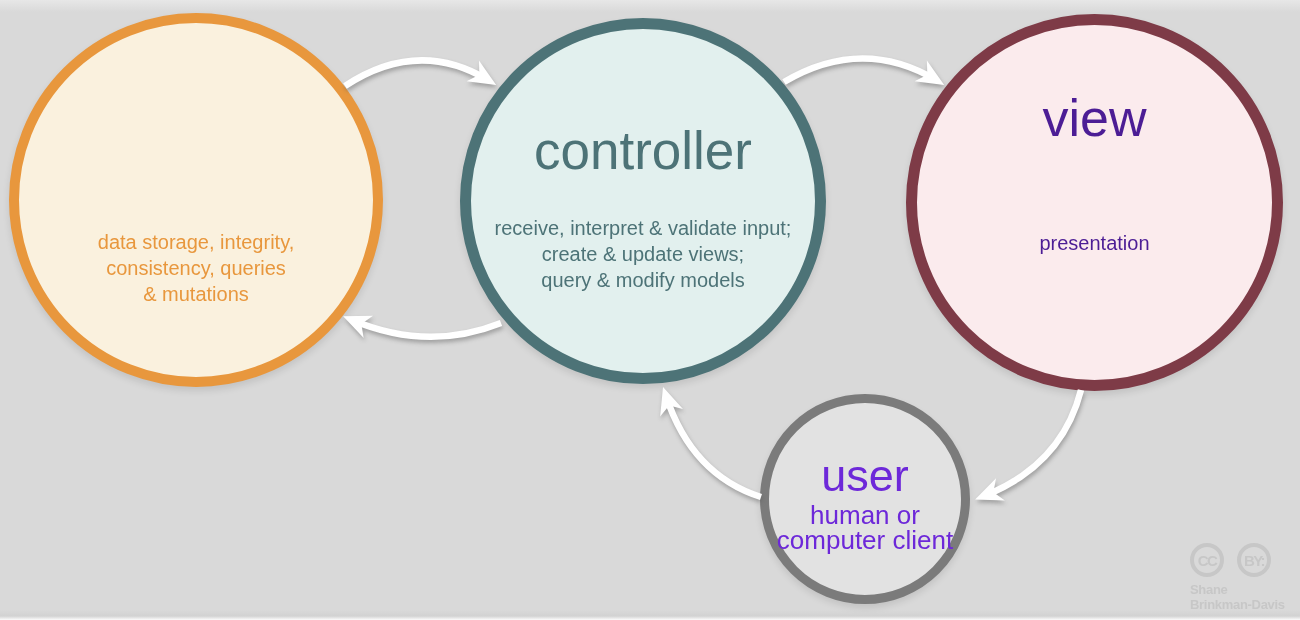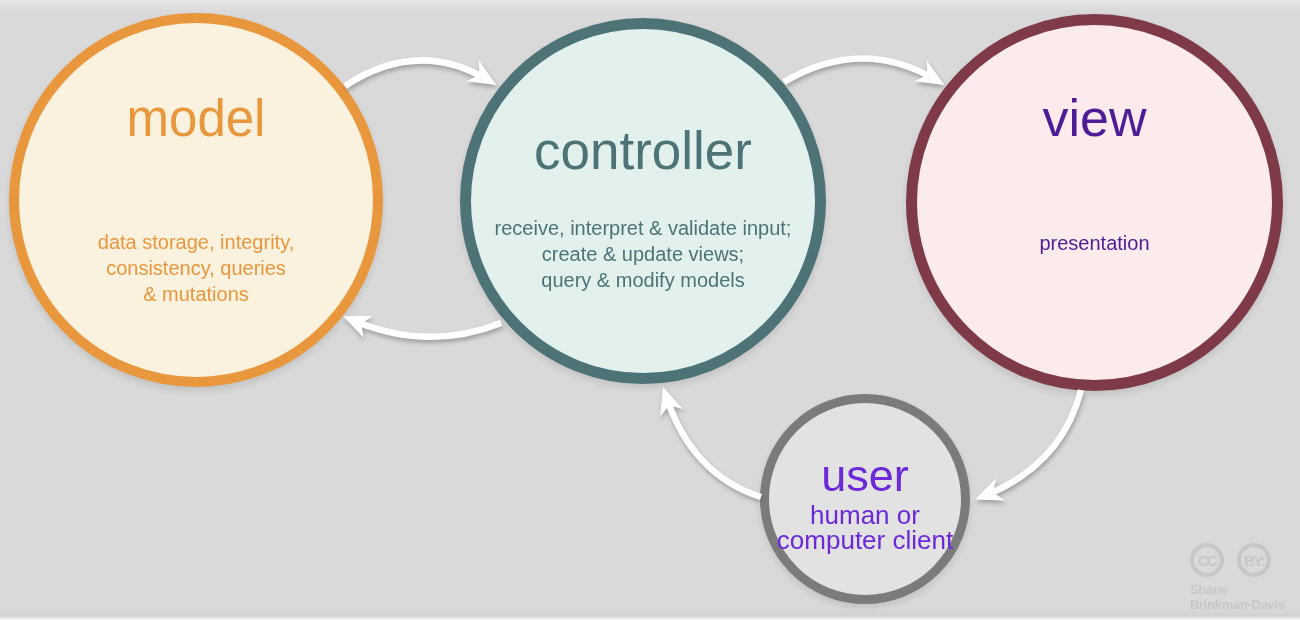--- a/index.html
+++ b/index.html
@@ -84,21 +84,20 @@
     font-weight: bold; font-size: 15px; letter-spacing: -1.5px;
   }
   .author { margin-top: 5px; font-weight: bold; font-size: 13px; letter-spacing: -0.3px; line-height: 15px; }
 </style>
 </head>
 <body>
 
 <div class="canvas">
 
   <div class="circle model">
-    <div class="node-title">model</div>
     <div class="node-desc">
       <div>data storage, integrity,</div>
       <div>consistency, queries</div>
       <div>&amp; mutations</div>
     </div>
   </div>
 
   <div class="circle controller">
     <div class="node-title">controller</div>
     <div class="node-desc">

